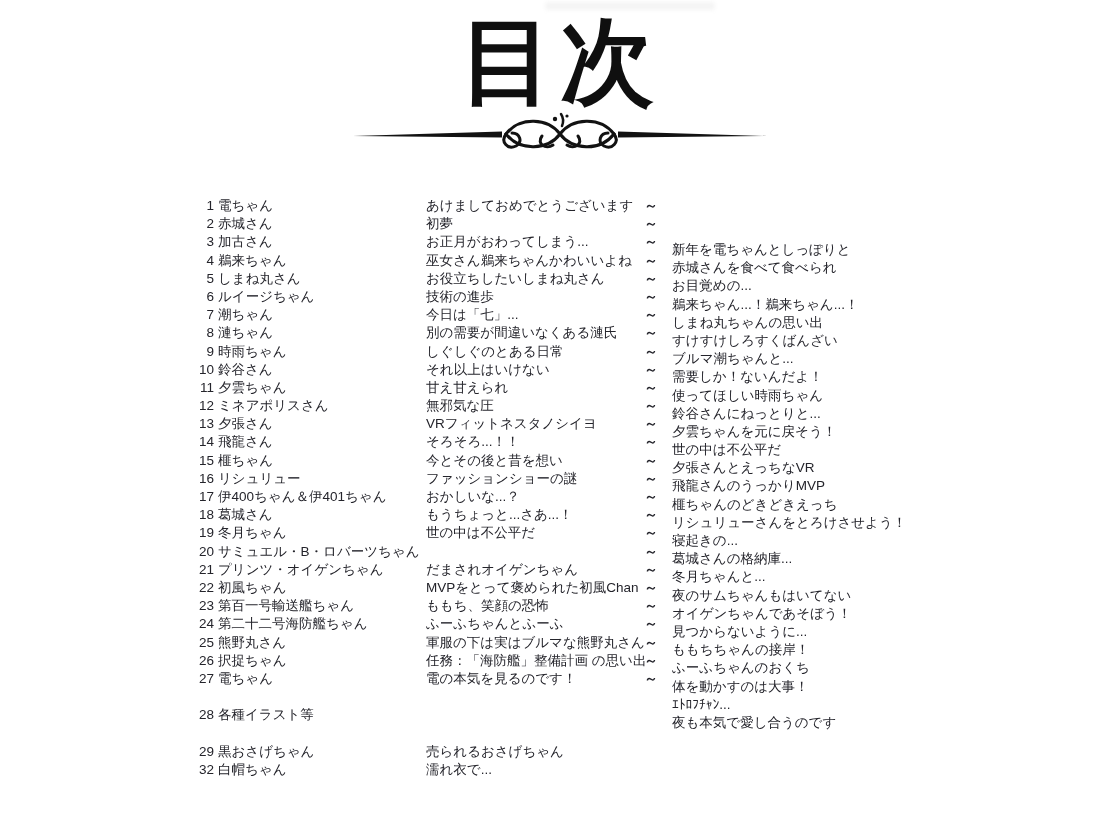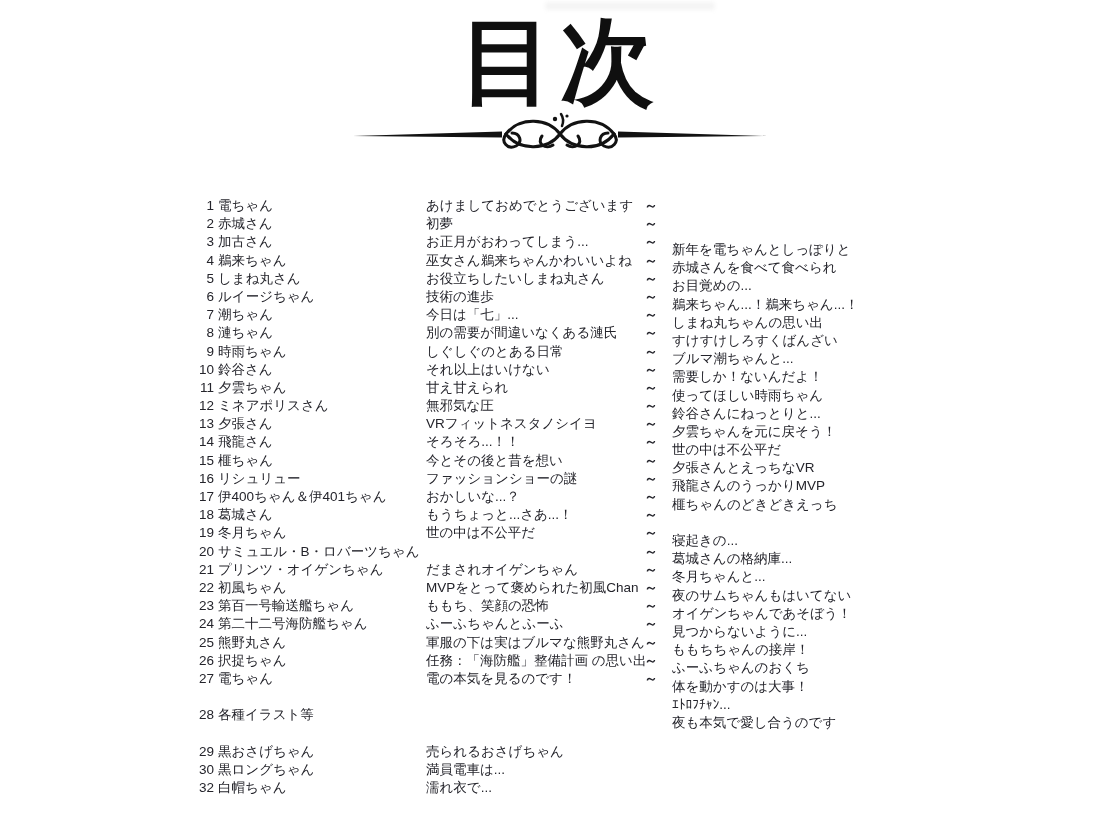--- a/index.html
+++ b/index.html
@@ -198,20 +198,21 @@
       <span class="ttl">今とその後と昔を想い</span>
       <span class="tilde">～</span>
       <span class="sub">榧ちゃんのどきどきえっち</span>
     </div>
 
     <div class="row">
       <span class="no">16</span>
       <span class="name">リシュリュー</span>
       <span class="ttl">ファッションショーの謎</span>
       <span class="tilde">～</span>
+      <span class="sub">リシュリューさんをとろけさせよう！</span>
     </div>
 
     <div class="row">
       <span class="no">17</span>
       <span class="name">伊400ちゃん＆伊401ちゃん</span>
       <span class="ttl">おかしいな...？</span>
       <span class="tilde">～</span>
       <span class="sub">寝起きの...</span>
     </div>
 
@@ -305,27 +306,20 @@
   </div>
       <div class="group">
     <div class="row">
       <span class="no">29</span>
       <span class="name">黒おさげちゃん</span>
       <span class="ttl">売られるおさげちゃん</span>
       <span class="tilde"></span>
       <span class="sub"></span>
     </div>
 
-    <div class="row">
-      <span class="no">30</span>
-      <span class="name">黒ロングちゃん</span>
-      <span class="ttl">満員電車は...</span>
-      <span class="tilde"></span>
-      <span class="sub"></span>
-    </div>
 
 
     <div class="row">
       <span class="no">32</span>
       <span class="name">白帽ちゃん</span>
       <span class="ttl">濡れ衣で...</span>
       <span class="tilde"></span>
       <span class="sub"></span>
     </div>
   </div>

